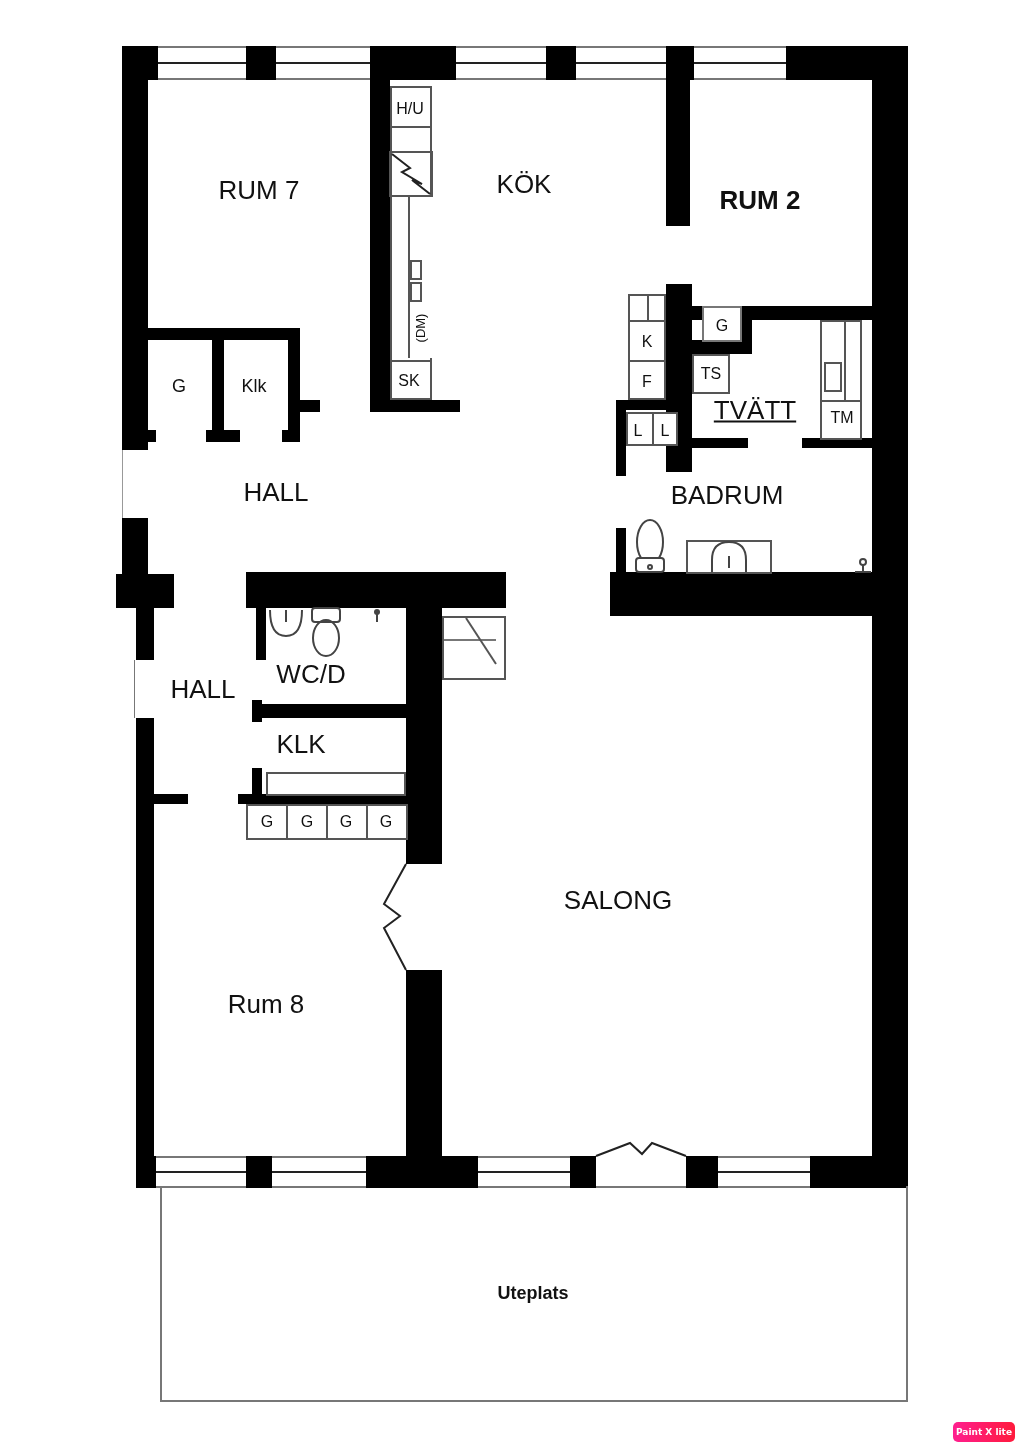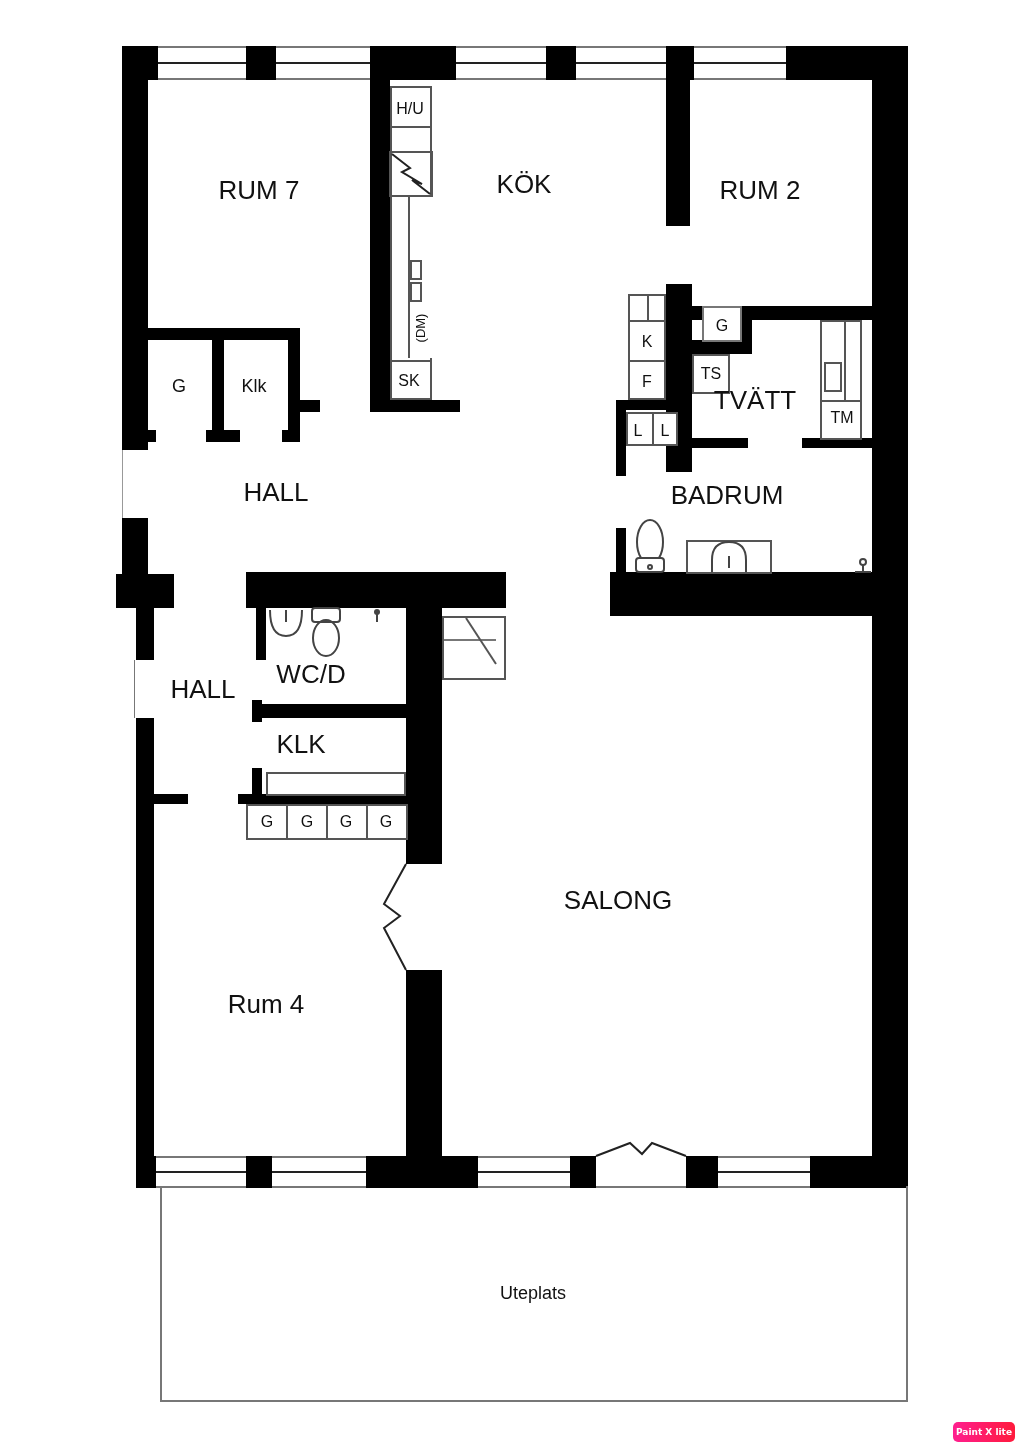--- a/index.html
+++ b/index.html
@@ -166,30 +166,30 @@
       <line x1="855" y1="572" x2="871" y2="572"></line>
     </g>
 
     <polyline points="406,864 384,904 400,916 384,928 406,970" fill="none" stroke="#222" stroke-width="2"></polyline>
 
     <polyline points="596,1156 630,1143 642,1154 652,1143 686,1156" fill="none" stroke="#222" stroke-width="2"></polyline>
   </svg>
 
   <span class="label big" style="left:259px;top:190px;">RUM 7</span>
   <span class="label big" style="left:524px;top:184px;">KÖK</span>
-  <span class="label big" style="left:760px;top:190px;">RUM 2</span>
+  <span class="label big" style="left:760px;top:200px;font-weight:bold;">RUM 2</span>
   <span class="label big" style="left:276px;top:492px;">HALL</span>
   <span class="label big" style="left:727px;top:495px;">BADRUM</span>
-  <span class="label big" style="left:755px;top:400px;">TVÄTT</span>
+  <span class="label big" style="left:755px;top:410px;text-decoration:underline;">TVÄTT</span>
   <span class="label big" style="left:203px;top:689px;">HALL</span>
   <span class="label big" style="left:311px;top:674px;">WC/D</span>
   <span class="label big" style="left:301px;top:744px;">KLK</span>
   <span class="label big" style="left:618px;top:900px;">SALONG</span>
-  <span class="label big" style="left:266px;top:1004px;">Rum 4</span>
-  <span class="label sm" style="left:533px;top:1293px;">Uteplats</span>
+  <span class="label big" style="left:266px;top:1004px;">Rum 8</span>
+  <span class="label sm" style="left:533px;top:1293px;font-weight:bold;">Uteplats</span>
 
   <span class="label sm" style="left:179px;top:386px;">G</span>
   <span class="label sm" style="left:254px;top:386px;">Klk</span>
 
   <span class="label xs" style="left:410px;top:109px;">H/U</span>
   <span class="label xs" style="left:420px;top:328px;transform:translate(-50%,-50%) rotate(-90deg);font-size:13px;">(DM)</span>
   <span class="label xs" style="left:409px;top:381px;">SK</span>
 
   <span class="label xs" style="left:647px;top:342px;">K</span>
   <span class="label xs" style="left:647px;top:382px;">F</span>

